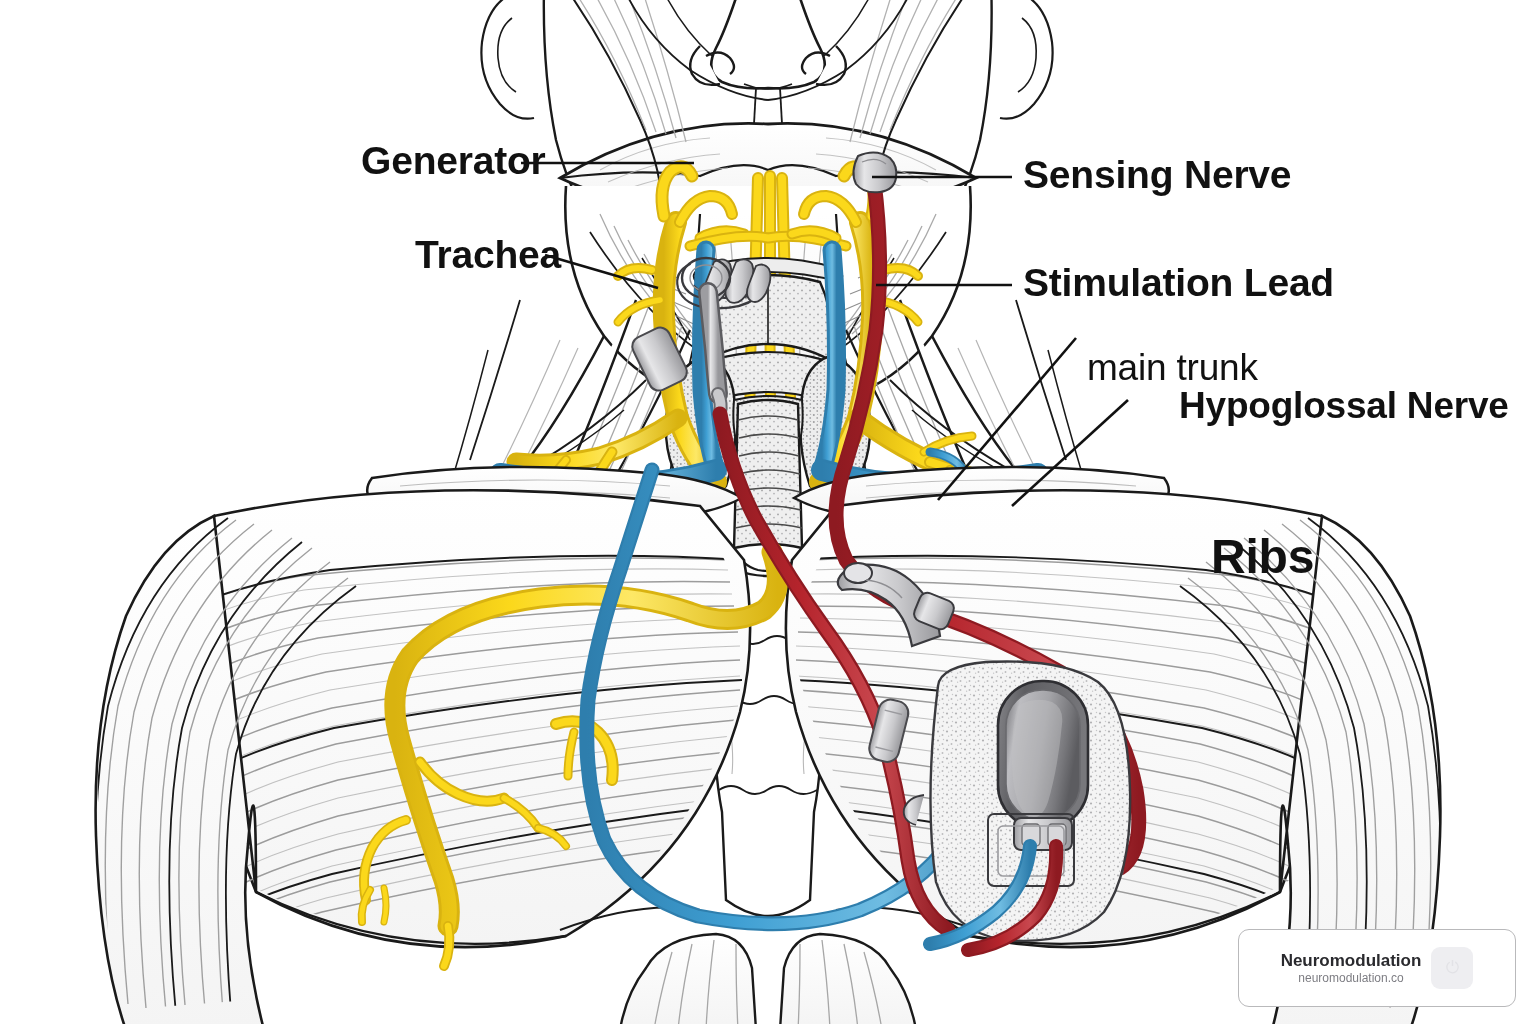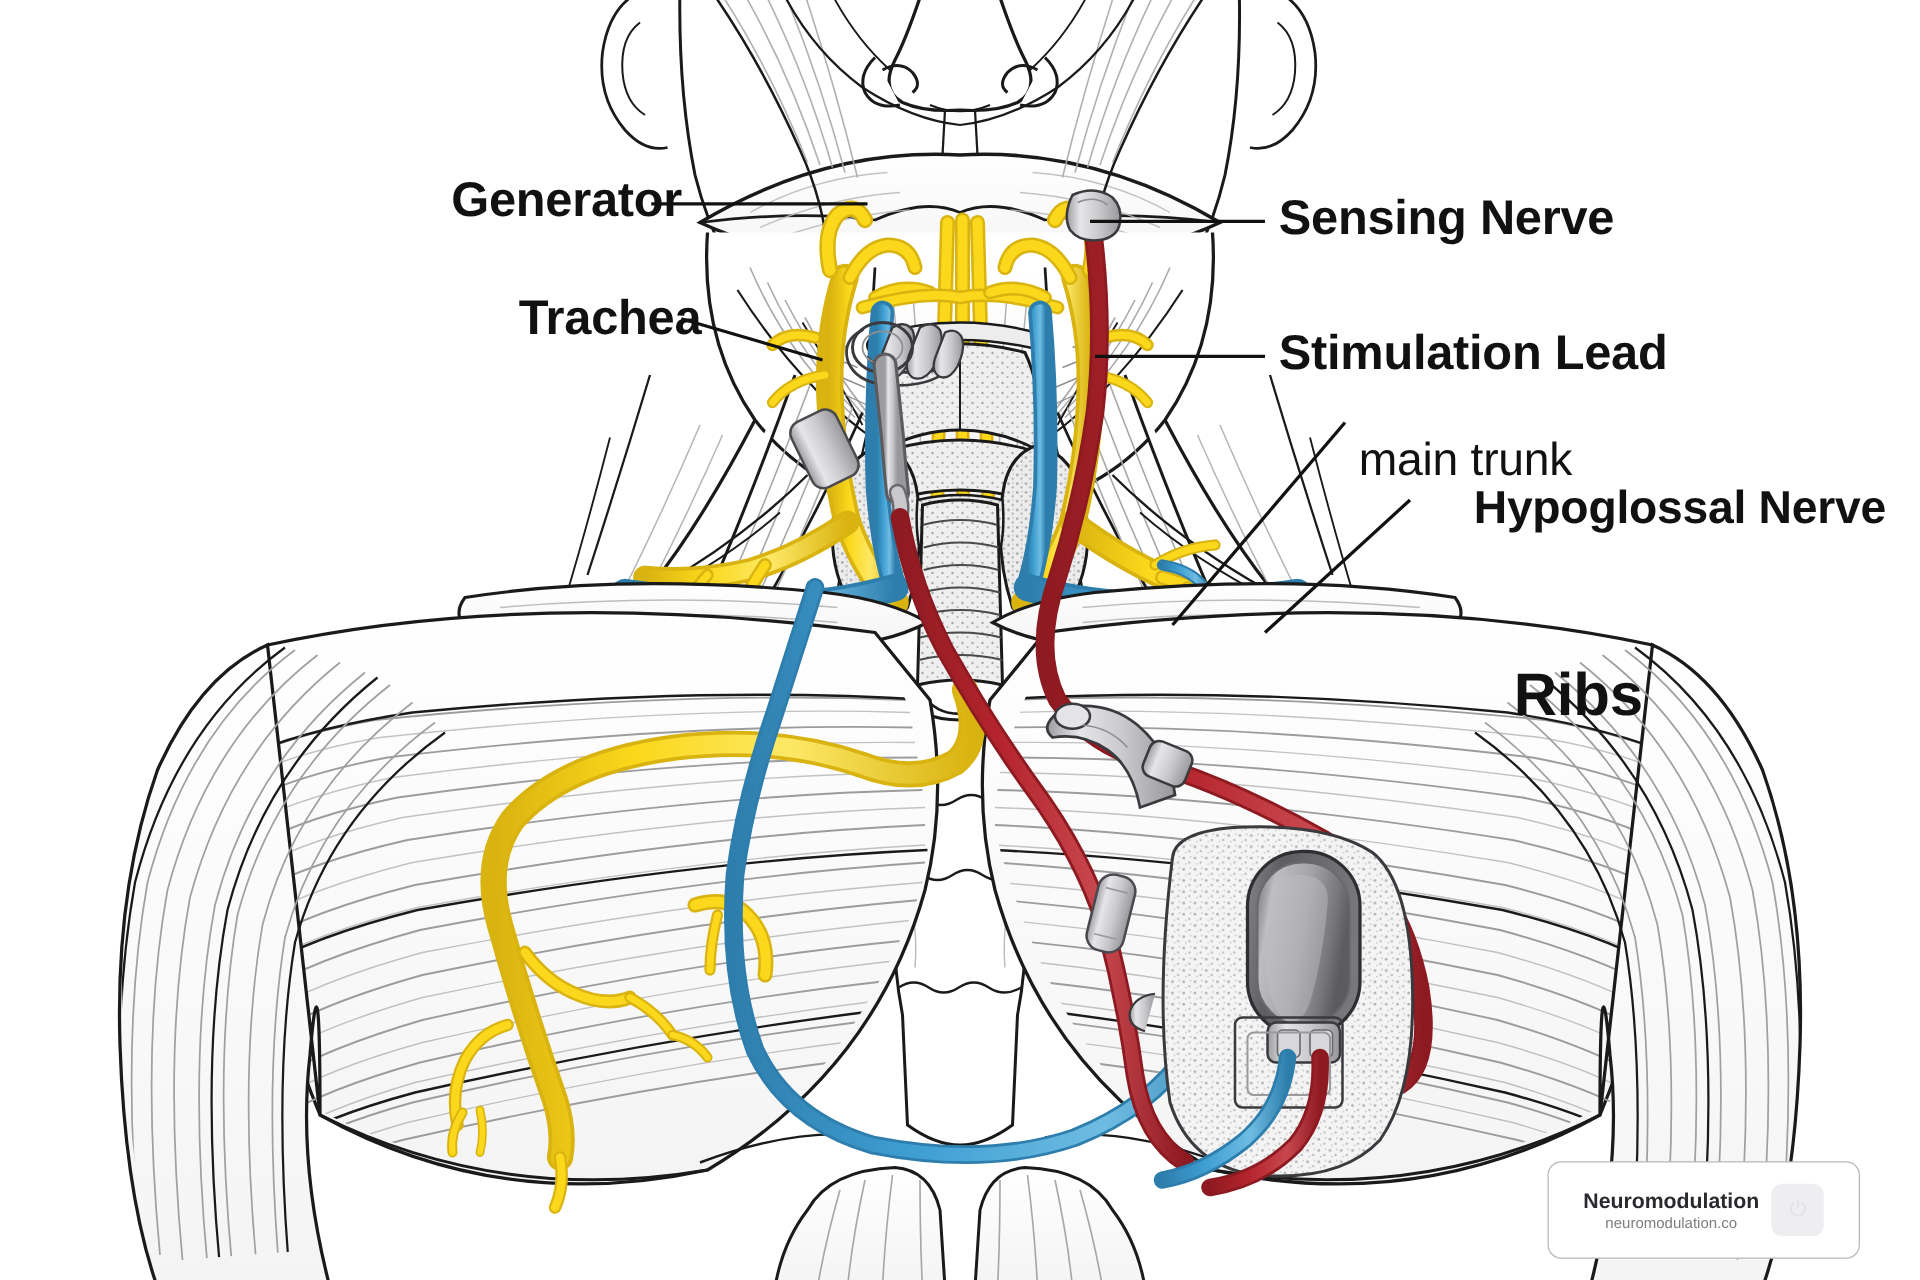--- a/index.html
+++ b/index.html
@@ -39,21 +39,21 @@
   .label.lbl-stim        { left: 1023px; top: 263px; font-size: 39px; }
   .label.lbl-maintrunk   { left: 1087px; top: 325px; font-size: 37px; font-weight: 400; margin-top: 24px; }
   .label.lbl-hypoglossal { left: 1139px; top: 387px; font-size: 37px; margin-left: 40px; }
   .label.lbl-ribs        { left: 1211px; top: 533px; font-size: 48px; }
 
   
   #watermark {
     position: absolute;
     left: 1238px;
     top: 929px;
-    width: 250px;
+    width: 278px;
     height: 78px;
     background: #ffffff;
     border: 1.5px solid #b9b9bb;
     border-radius: 11px;
     box-sizing: border-box;
     display: flex;
     align-items: center;
     justify-content: center;
     gap: 10px;
     padding: 0 8px;

